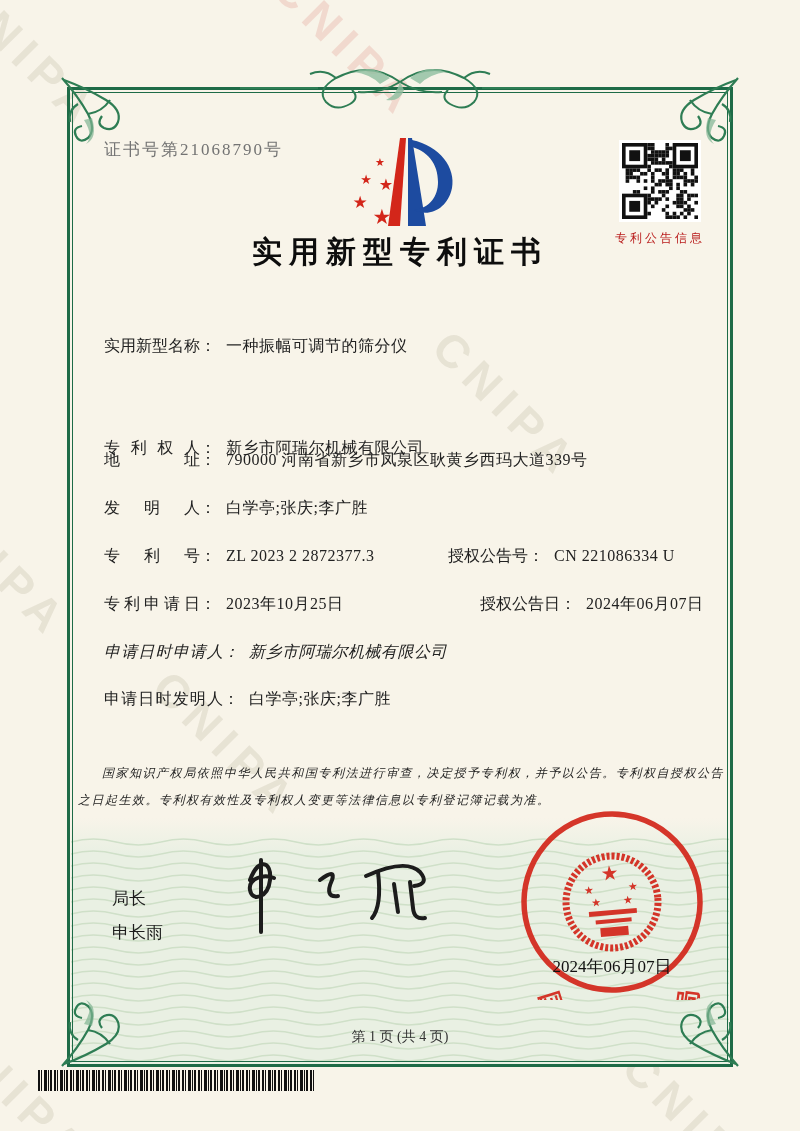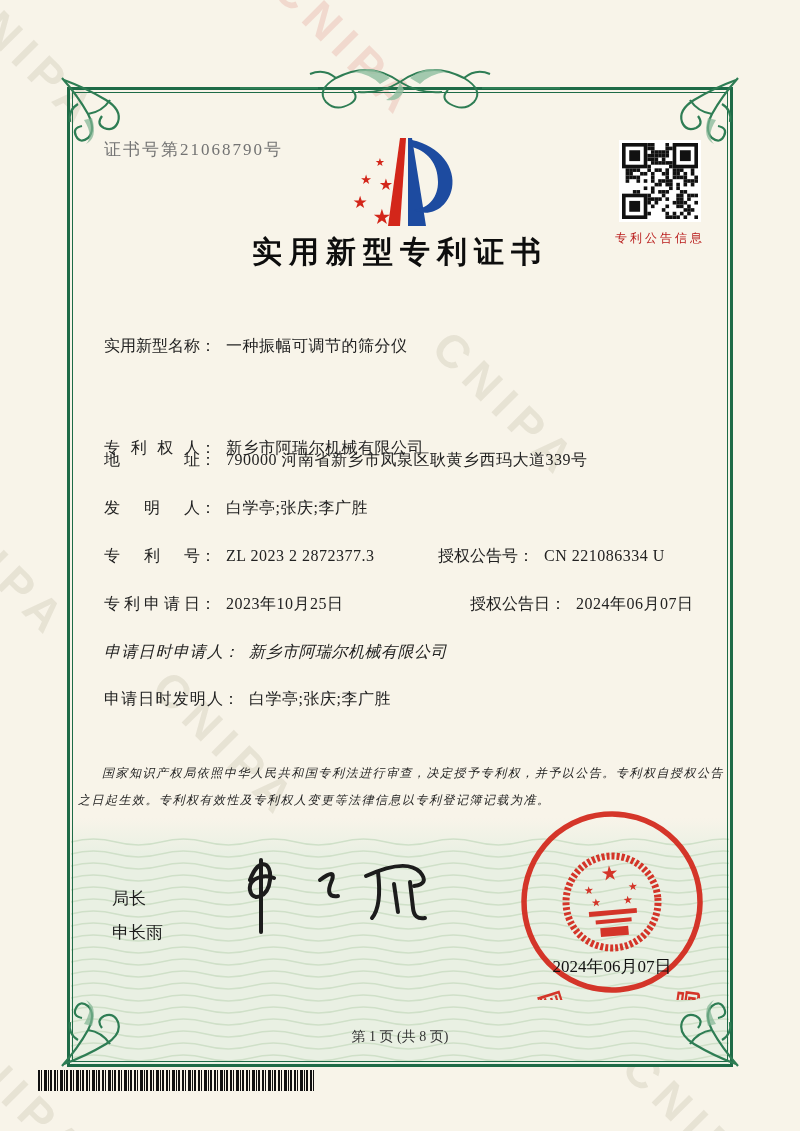--- a/index.html
+++ b/index.html
@@ -26,21 +26,21 @@
   .qr-label{margin-top:8px;font-size:12px;letter-spacing:3px;color:#b91c1c;}
   .doc-title{position:absolute;left:0;top:232px;width:800px;text-align:center;
       font-size:30px;font-weight:700;letter-spacing:7px;color:#0d0d0d;}
   
   .fields{position:absolute;left:104px;top:332px;width:600px;font-size:16px;color:#222;}
   .frow{position:absolute;left:0;white-space:nowrap;}
   .flabel{display:inline-block;width:96px;text-align:justify;text-align-last:justify;vertical-align:bottom;}
   .flabel.wide{width:119px;}
   .fcolon{margin-right:10px;}
   .fval{letter-spacing:.5px;}
-  .col-right{position:absolute;left:334px;white-space:nowrap;}
+  .col-right{position:absolute;left:344px;white-space:nowrap;}
   
   .declaration{position:absolute;left:78px;top:760px;width:646px;font-size:12px;
       line-height:27px;text-align:justify;text-indent:2em;letter-spacing:1.5px;color:#1f1f1f;font-style:italic;}
   
   .sig-block{position:absolute;left:112px;top:882px;font-family:"Liberation Sans","DejaVu Sans",sans-serif;
       font-size:17px;color:#1d1d1d;line-height:34px;}
   .sig-script{position:absolute;left:228px;top:846px;}
   
   .seal{position:absolute;left:508px;top:810px;}
   
@@ -367,21 +367,21 @@
       <text x="88" y="95" font-size="11">★</text>
       <text x="120" y="95" font-size="11">★</text>
       <rect x="80" y="100" width="48" height="5"></rect>
       <rect x="86" y="109" width="36" height="4"></rect>
       <rect x="90" y="117" width="28" height="9"></rect>
     </g>
   </g>
   <text x="104" y="162" font-size="17" fill="#111" text-anchor="middle" font-family="'Liberation Serif',serif">2024年06月07日</text>
 </svg>
 
-<div class="page-info">第 1 页 (共 8 页)</div>
+<div class="page-info">第 1 页 (共 4 页)</div>
 <div class="barcode" id="barcode"><svg width="280" height="21">
       <rect x="0" y="0" width="2" height="21" fill="#111"></rect>
       <rect x="3" y="0" width="1" height="21" fill="#111"></rect>
       <rect x="6" y="0" width="3" height="21" fill="#111"></rect>
       <rect x="10" y="0" width="1" height="21" fill="#111"></rect>
       <rect x="12" y="0" width="2" height="21" fill="#111"></rect>
       <rect x="16" y="0" width="2" height="21" fill="#111"></rect>
       <rect x="19" y="0" width="1" height="21" fill="#111"></rect>
       <rect x="22" y="0" width="3" height="21" fill="#111"></rect>
       <rect x="26" y="0" width="1" height="21" fill="#111"></rect>

